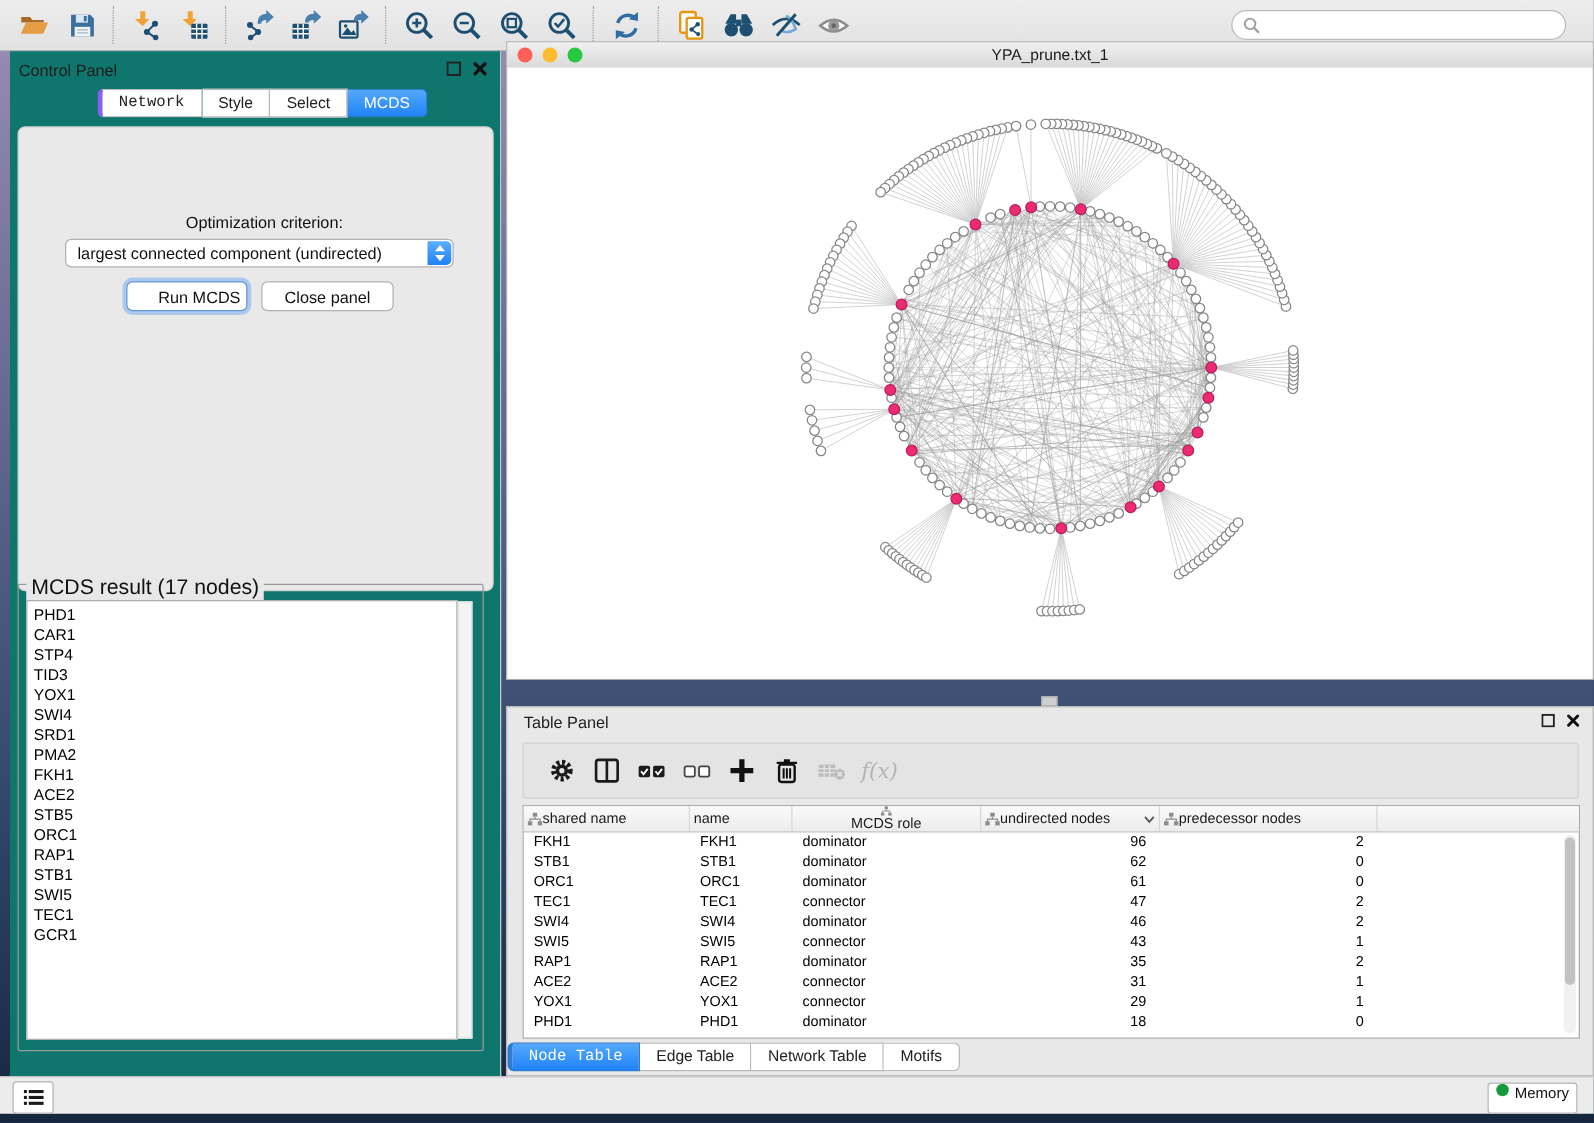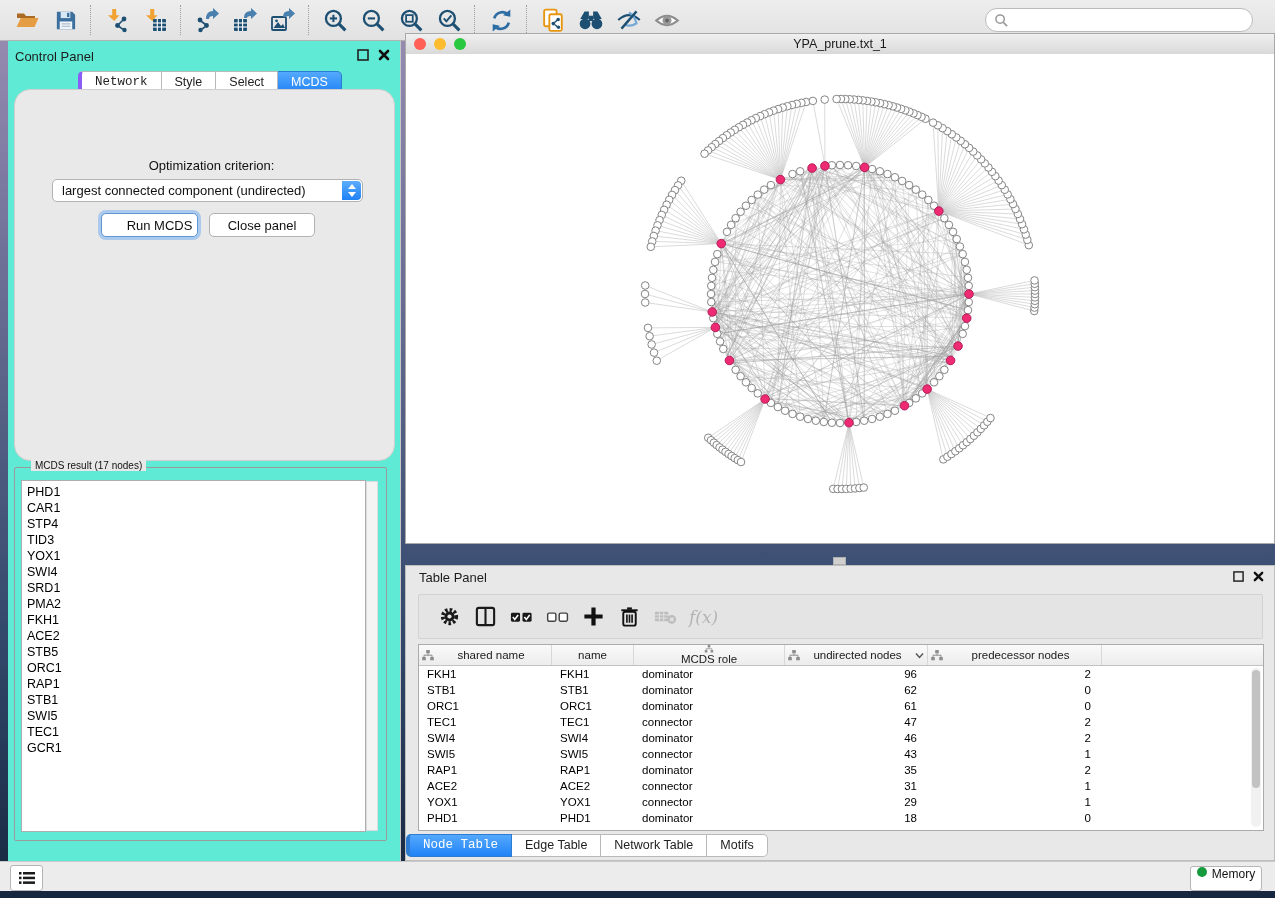--- a/index.html
+++ b/index.html
@@ -9,43 +9,43 @@
   #wallpaper{position:absolute;inset:0;background:linear-gradient(180deg,#9c8fb5 0%,#6d6f96 30%,#33496c 70%,#16263f 100%);}
   
   #toolbar{position:absolute;left:0;top:0;width:1275px;height:41px;background:linear-gradient(#ededed,#e2e2e2);
     border-bottom:1px solid #b3b3b3;display:flex;align-items:center;box-sizing:border-box;padding-left:8px;}
   .tbtn{width:34px;height:32px;display:flex;align-items:center;justify-content:center;margin:0 2px;border-radius:4px;}
   .tsep{width:1px;height:30px;border-left:1px dotted #9e9e9e;margin:0 6px;}
   #search-wrap{position:absolute;right:22px;top:8px;width:268px;height:24px;background:#fff;border:1px solid #bcbcbc;
     border-radius:12px;display:flex;align-items:center;padding-left:8px;box-sizing:border-box;}
   #search-wrap input{border:none;outline:none;flex:1;font-size:12px;background:transparent;margin-left:5px;height:18px;}
   
-  #control-panel{position:absolute;left:8px;top:41px;width:393px;height:820px;background:#5eead4;border-right:1px solid #c7c7c7;box-sizing:border-box;}
+  #control-panel{position:absolute;left:8px;top:41px;width:393px;height:820px;background:#0f766e;border-right:1px solid #c7c7c7;box-sizing:border-box;}
   .panel-title{font-size:13px;color:#1c1c1c;}
   .win-icons{position:absolute;right:10px;top:8px;display:flex;gap:9px;align-items:center;}
   .seg{display:flex;}
   .seg .tab{background:#fff;border:1px solid #b9b9b9;border-left:none;font-size:12.5px;color:#222;
     padding:3px 13px 4px 13px;cursor:default;}
   .seg .tab:first-child{border-left:4px solid #8b5cf6;border-radius:5px 0 0 5px;font-family:Liberation Mono, monospace;}
   .seg .tab:last-child{border-radius:0 5px 5px 0;}
   .seg .tab.active{background:linear-gradient(#55a9fd,#2083f6);border-color:#2d7cd2;color:#fff;}
-  #cp-content{position:absolute;left:6px;top:48px;width:379px;height:370px;border:1px solid #cfcfcf;border-radius:16px;background:#e9e9e9;}
+  #cp-content{position:absolute;left:6px;top:60px;width:379px;height:370px;border:1px solid #cfcfcf;border-radius:6px;background:#e9e9e9;}
   #opt-label{position:absolute;left:0;top:68px;width:393px;text-align:center;font-size:13px;color:#111;}
   #criterion-select{position:absolute;left:37px;top:89px;width:311px;height:23px;background:#fff;border:1px solid #b2b2b2;
     border-radius:5px;box-sizing:border-box;display:flex;align-items:center;font-size:13px;color:#111;padding-left:9px;}
   #criterion-stepper{position:absolute;right:1px;top:1px;bottom:1px;width:19px;border-radius:0 4px 4px 0;
     background:linear-gradient(#5cadfe,#1f82f5);display:flex;flex-direction:column;align-items:center;justify-content:center;gap:3px;}
   .tri-up{width:0;height:0;border-left:4px solid transparent;border-right:4px solid transparent;border-bottom:5px solid #fff;}
   .tri-down{width:0;height:0;border-left:4px solid transparent;border-right:4px solid transparent;border-top:5px solid #fff;}
   .btn{background:#fff;border:1px solid #b2b2b2;border-radius:5px;font-size:13px;color:#111;
     display:flex;align-items:center;justify-content:center;box-sizing:border-box;}
   #run-btn{position:absolute;left:86px;top:123px;width:97px;height:24px;border-color:#5f97d6;box-shadow:0 0 0 3px rgba(120,175,240,.55);padding-left:20px;}
   #closepanel-btn{position:absolute;left:194px;top:123px;width:106px;height:24px;}
   #groupbox{position:absolute;left:6px;top:426px;width:371px;height:372px;border:1px solid #9a9a9a;border-radius:2px;}
-  #groupbox-legend{position:absolute;left:16px;top:-8px;background:#e8e8e8;padding:0 4px;font-size:10px;color:#111;}
+  #groupbox-legend{position:absolute;left:6px;top:-8px;background:#e8e8e8;padding:0 4px;font-size:17px;color:#111;}
   #mcds-list{position:absolute;left:6px;top:12px;width:345px;height:352px;background:#fff;border:1px solid #adadad;
     overflow:hidden;font-size:12.5px;color:#000;padding:3px 0 0 5px;box-sizing:border-box;}
   #mcds-list .row{line-height:16px;}
   #mcds-scroll{position:absolute;right:8px;top:13px;width:12px;height:350px;background:#f4f4f4;border:1px solid #dcdcdc;box-sizing:border-box;}
   
   #net-window{position:absolute;left:405px;top:33px;width:870px;height:511px;background:#fff;border:1px solid #a9a9a9;box-sizing:border-box;}
   #net-titlebar{position:absolute;left:0;top:0;right:0;height:20px;background:linear-gradient(#f0f0f0,#d9d9d9);
     border-bottom:1px solid #b5b5b5;display:flex;align-items:center;}
   #net-title{position:absolute;left:0;right:0;text-align:center;font-size:12.5px;color:#1a1a1a;}
   .light{width:12px;height:12px;border-radius:50%;margin-left:8px;}
@@ -55,21 +55,21 @@
   
   #table-panel{position:absolute;left:405px;top:565px;width:870px;height:296px;background:#e8e8e8;border:1px solid #bfbfbf;box-sizing:border-box;}
   #tp-titlebar{position:absolute;left:0;top:0;right:0;height:23px;display:flex;align-items:center;padding-left:13px;}
   #tp-toolbar{position:absolute;left:12px;top:28px;width:845px;height:45px;background:#e4e4e4;border:1px solid #d2d2d2;
     border-radius:2px;display:flex;align-items:center;padding-left:12px;box-sizing:border-box;}
   .tp-icon{width:36px;height:34px;display:flex;align-items:center;justify-content:center;}
   #fx-label{font-family:"DejaVu Serif",serif;font-style:italic;font-size:17px;color:#b3b3b3;margin-left:6px;}
   #table-wrap{position:absolute;left:12px;top:78px;width:846px;height:187px;background:#fff;border:1px solid #ababab;box-sizing:border-box;}
   #thead{display:flex;height:20px;background:linear-gradient(#fafafa,#ececec);border-bottom:1px solid #c2c2c2;}
   .th{display:flex;align-items:center;border-right:1px solid #d8d8d8;box-sizing:border-box;font-size:11.5px;color:#1a1a1a;padding:0 3px;}
-  .th .lbl{flex:1;text-align:center;}
+  .th .lbl{flex:1;}
   .tr{display:flex;height:16px;}
   .td{font-size:11.5px;color:#000;box-sizing:border-box;line-height:16px;white-space:nowrap;overflow:hidden;}
   .td.left{padding-left:8px;text-align:left;}
   .td.right{padding-right:11px;text-align:right;}
   #tbl-scroll{position:absolute;right:2px;top:23px;width:10px;bottom:3px;background:#f1f1f1;border-radius:5px;}
   #tbl-thumb{position:absolute;left:1px;top:2px;width:8px;height:118px;background:#c2c2c2;border-radius:4px;}
   #tp-tabs{position:absolute;left:0;right:0;top:268px;display:flex;}
   
   #status-bar{position:absolute;left:0;top:861px;width:1275px;height:30px;background:#ececec;border-top:1px solid #c9c9c9;box-sizing:border-box;}
   #list-btn{position:absolute;left:10px;top:3px;width:31px;height:24px;background:#fff;border:1px solid #b5b5b5;border-radius:3px;

